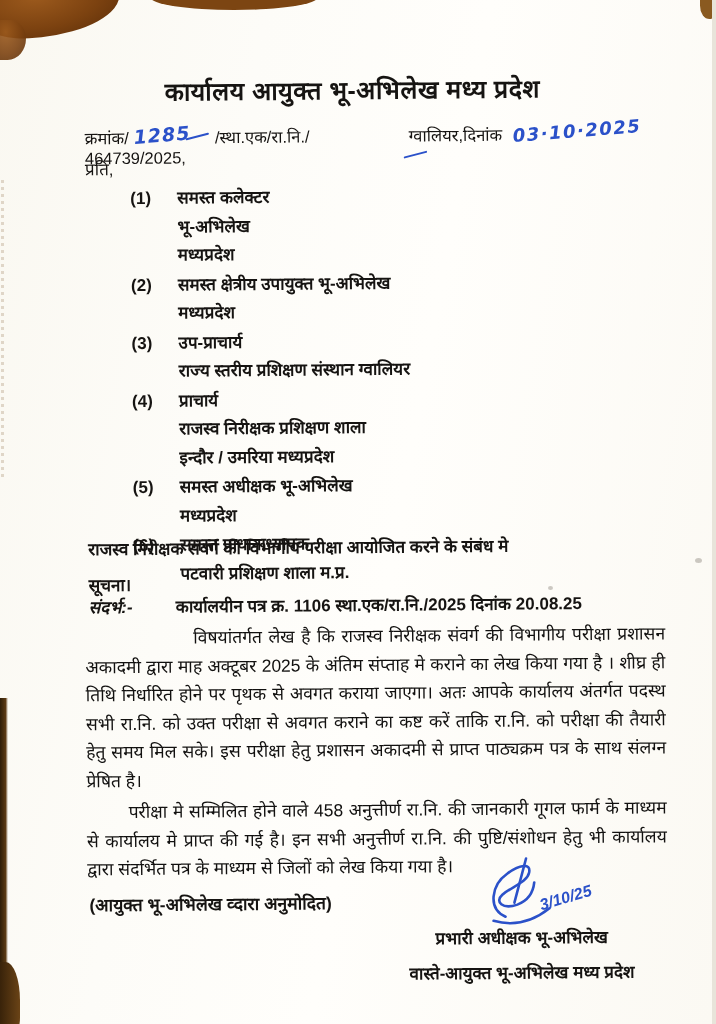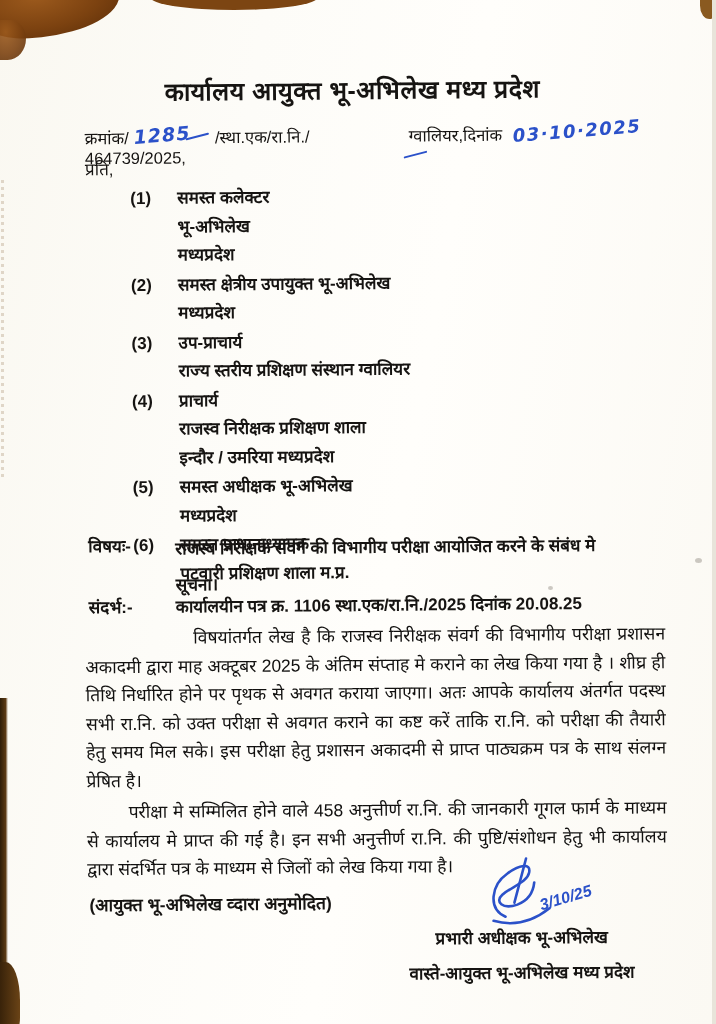--- a/index.html
+++ b/index.html
@@ -33,21 +33,21 @@
   .prati{left:88px;top:155px;font-size:17px;}
   .recipients{left:133px;top:183px;width:480px;font-size:17px;font-weight:bold;}
   .recipient{display:flex;margin-bottom:1px;}
   .recipient .num{width:47px;flex:none;line-height:28.5px;}
   .recipient .rlines{flex:1;}
   .recipient .rline{display:block;line-height:28.5px;}
   .subject{left:88px;top:530px;width:560px;font-size:17px;font-weight:bold;display:flex;}
   .subject .slabel{width:87px;flex:none;line-height:30px;}
   .subject .stext span{display:block;line-height:36px;}
   .reference{left:88px;top:593px;width:590px;font-size:17px;font-weight:bold;display:flex;}
-  .reference .slabel{width:87px;flex:none;}
+  .reference .slabel{width:87px;flex:none;font-style:italic;}
   .para{left:84px;width:580px;font-size:17.5px;line-height:28.6px;text-align:justify;color:#121110;}
   .para1{top:622px;text-indent:108px;}
   .para2{top:796px;text-indent:42px;}
   .approval{left:86px;top:890px;font-size:17.5px;font-weight:bold;}
   .sig{left:468px;top:856px;width:160px;height:84px;}
   .signatory{right:44px;top:922px;width:300px;text-align:center;font-size:17px;font-weight:bold;}
   .signatory span{display:block;line-height:35px;}
 </style>
 </head>
 <body>
@@ -123,21 +123,20 @@
       <div class="recipient">
         <span class="num">(6)</span>
         <span class="rlines">
             <span class="rline">समस्त प्राधानाध्यापक</span>
             <span class="rline">पटवारी प्रशिक्षण शाला म.प्र.</span>
           </span>
       </div>
     </div>
 
     <div class="abs subject">
-      <span class="slabel">विषयः-</span>
       <span class="stext">
         <span>राजस्व निरीक्षक संवर्ग की विभागीय परीक्षा आयोजित करने के संबंध मे</span>
         <span>सूचना।</span>
       </span>
     </div>
 
     <div class="abs reference">
       <span class="slabel">संदर्भ:-</span>
       <span>कार्यालयीन पत्र क्र. 1106 स्था.एक/रा.नि./2025 दिनांक 20.08.25</span>
     </div>

